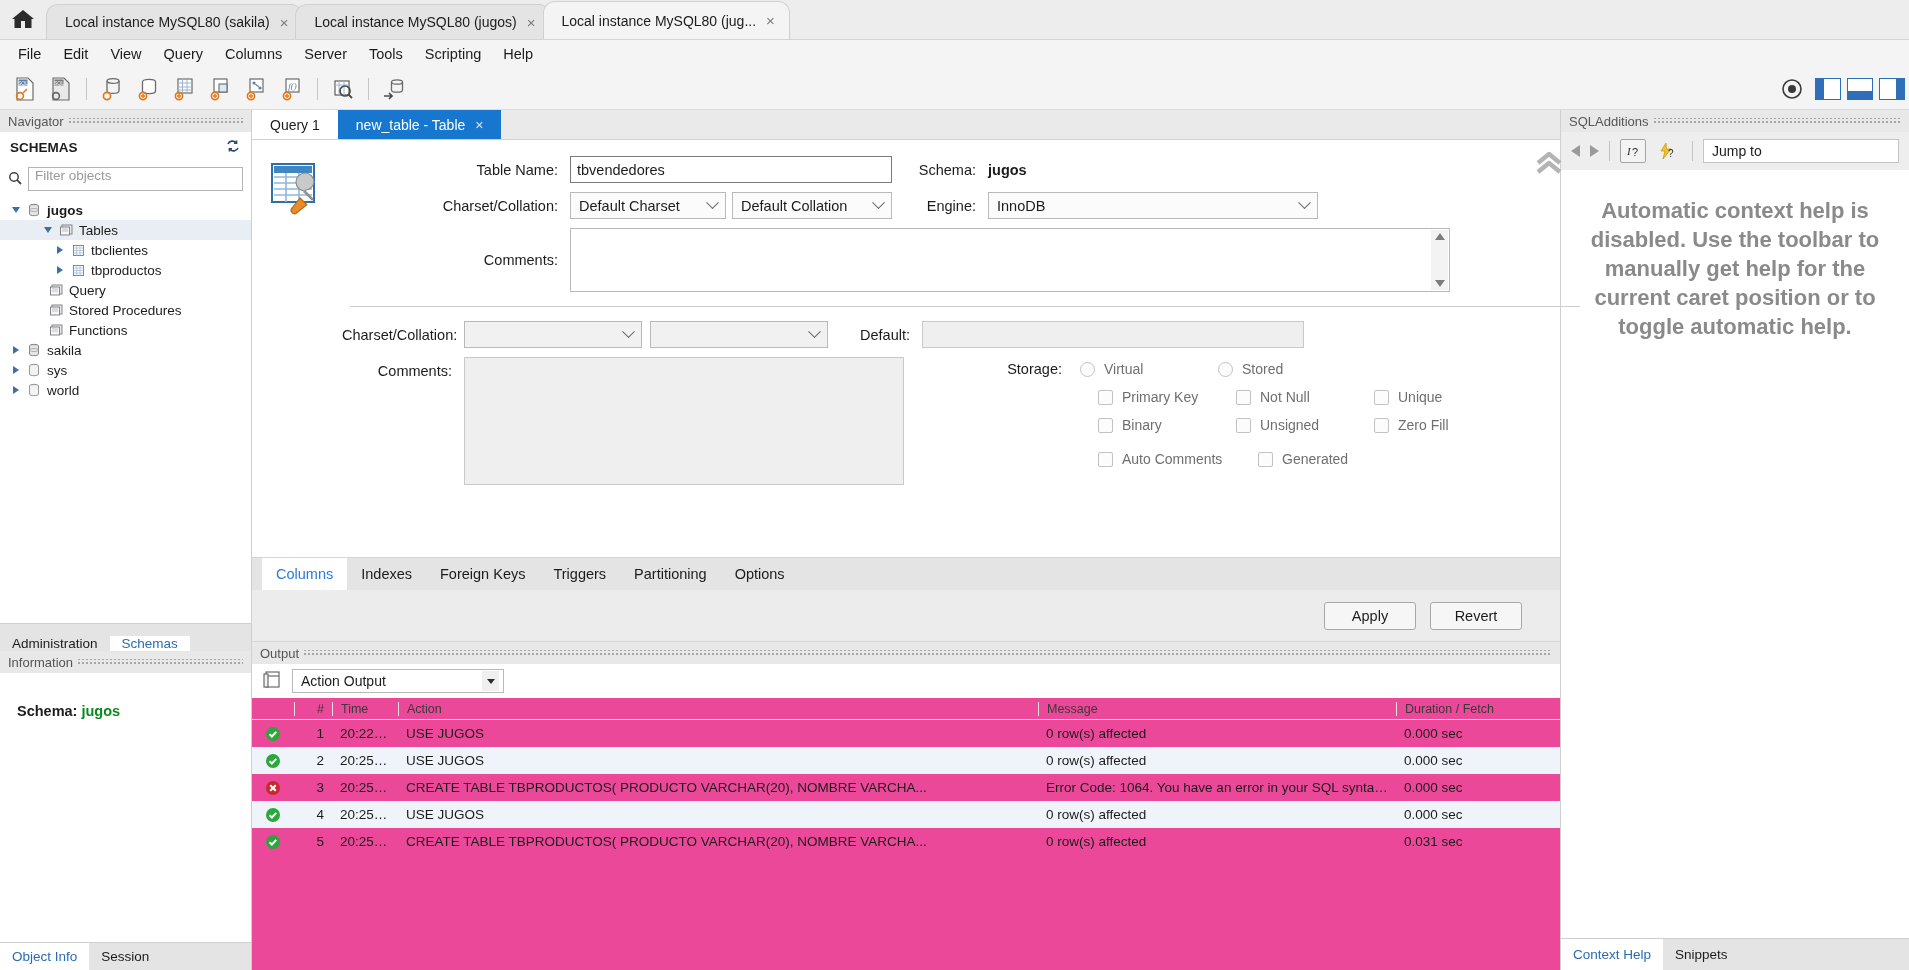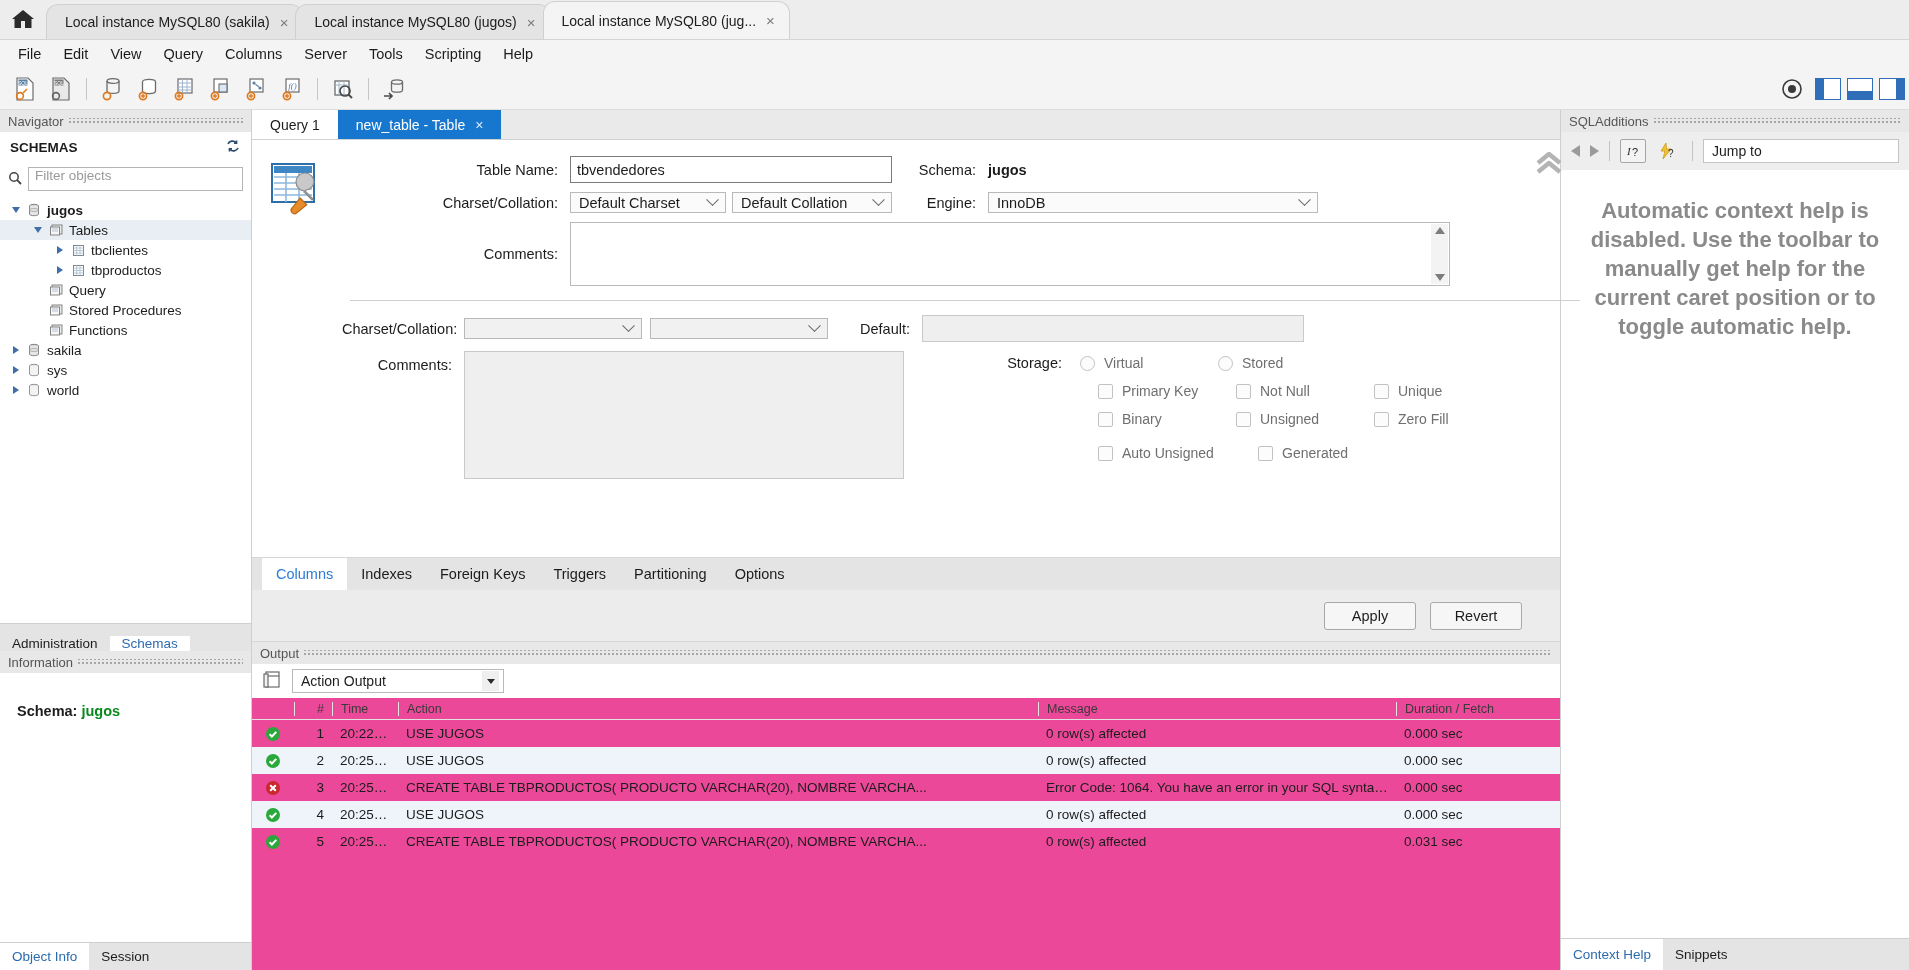--- a/index.html
+++ b/index.html
@@ -118,21 +118,21 @@
   .te-icon { width: 90px; flex: 0 0 90px; padding: 22px 0 0 18px; }
   .te-form { flex: 1 1 auto; padding: 16px 0 0 0; position: relative; }
   .frow { display: flex; align-items: center; margin-bottom: 9px; }
   .flabel { text-align: right; font-size: 14.5px; color: #1c1c1c; padding-right: 12px; }
   .fi {
     height: 27px; border: 1px solid #7a7a7a; background: #fff; font-size: 14.5px;
     padding: 0 6px; color: #1c1c1c; font-family: "Liberation Sans", sans-serif;
     display: flex; align-items: center;
   }
   .fsel {
-    height: 21px; border: 1px solid #b9b9b9; background: #fbfbfb; font-size: 14.5px;
+    height: 27px; border: 1px solid #b9b9b9; background: #fbfbfb; font-size: 14.5px;
     padding: 0 8px; color: #1c1c1c; display: flex; align-items: center; justify-content: space-between;
     cursor: pointer;
   }
   .fsel.dim { background: #f1f1f1; color: #9d9d9d; }
   .chev { width: 9px; height: 9px; border-right: 1.6px solid #6b6b6b; border-bottom: 1.6px solid #6b6b6b;
           transform: rotate(45deg) translate(-2px,-2px); }
   .ta-box { border: 1px solid #b9b9b9; background: #fff; position: relative; }
   .ta-box.dim { background: #efefef; border-color: #c9c9c9; }
   .ta-scroll { position: absolute; right: 1px; top: 1px; bottom: 1px; width: 17px; background: #f3f3f3;
                display: flex; flex-direction: column; justify-content: space-between; align-items: center; padding: 3px 0; }
@@ -374,21 +374,21 @@
           <span class="ticon">
             <svg width="14" height="14" viewBox="0 0 14 14">
                 <ellipse cx="7" cy="3" rx="4.5" ry="1.7" fill="#d8d8d8" stroke="#7a7a7a" stroke-width=".9"></ellipse>
                 <path d="M2.5 3v8c0 1 2 1.7 4.5 1.7s4.5-.7 4.5-1.7V3" fill="#e6e6e6" stroke="#7a7a7a" stroke-width=".9"></path>
                 <ellipse cx="7" cy="7" rx="4.5" ry="1.5" fill="none" stroke="#9a9a9a" stroke-width=".7"></ellipse>
               </svg>
           </span>
           <span class="tlabel bold">jugos</span>
         </div>
 
-        <div class="tnode sel" style="padding-left:30px">
+        <div class="tnode sel" style="padding-left:40px">
           <span class="tw">
               <i class="arrow-d"></i>
             </span>
           <span class="ticon">
             <svg width="15" height="14" viewBox="0 0 15 14">
                 <rect x="3" y="2" width="10" height="9" fill="#eaeaea" stroke="#7a7a7a" stroke-width=".9"></rect>
                 <rect x="1.5" y="4" width="9" height="8" fill="#f6f6f6" stroke="#7a7a7a" stroke-width=".9"></rect>
                 <path d="M3 6h6M3 8h6" stroke="#aab8c6" stroke-width=".8"></path>
               </svg>
           </span>
@@ -640,21 +640,21 @@
                     <span>Unsigned</span>
                 </div>
                 <div class="opt" style="width:138px">
                   <i class="cbx"></i>
                     <span>Zero Fill</span>
                 </div>
               </div>
               <div style="display:flex;align-items:center;padding-left:112px;margin-top:18px">
                 <div class="opt" style="width:160px">
                   <i class="cbx"></i>
-                    <span>Auto Unsigned</span>
+                    <span>Auto Comments</span>
                 </div>
                 <div class="opt" style="width:138px">
                   <i class="cbx"></i>
                     <span>Generated</span>
                 </div>
               </div>
             </div>
           </div>
         </div>
       </div>

